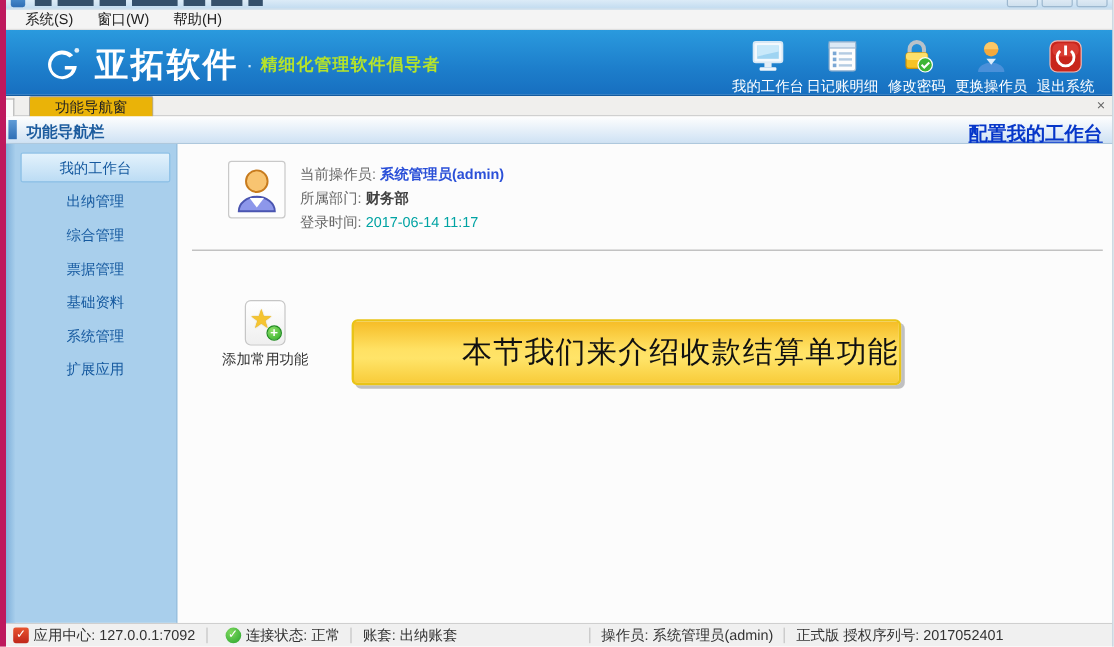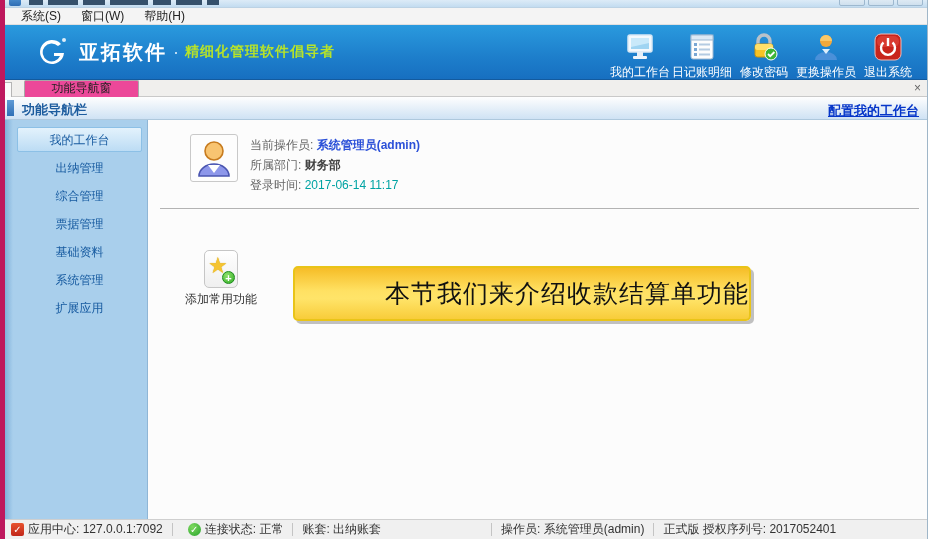--- a/index.html
+++ b/index.html
@@ -16,39 +16,39 @@
   .winbtns b { width:26px; height:14px; background:linear-gradient(#f2f7fb,#cfe0ee); border:1px solid #9db8cf; border-radius:2px; }
 
   
   .menubar { height:17px; background:#f4f4f4; border-bottom:1px solid #e0e0e0; display:flex; align-items:center; padding-left:6px; }
   .menubar .mitem { padding:1px 10px; color:#222; cursor:default; }
 
   
   .header { position:relative; height:55px; background:linear-gradient(180deg,#2a9ade 0%,#1d7ecb 60%,#176fc0 100%); border-bottom:1px solid #135a9e; }
   .brand { position:absolute; left:30px; top:10px; display:flex; align-items:center; }
   .brand-glyph { width:34px; height:34px; margin-right:10px; }
-  .brand-name { color:#fff; font-size:20px; font-weight:bold; letter-spacing:2px;font-family:Liberation Mono, monospace; }
+  .brand-name { color:#fff; font-size:28px; font-weight:bold; letter-spacing:2px;font-family:Liberation Mono, monospace; }
   .brand-dot { color:#d3e8f8; font-size:18px; margin:0 6px; }
   .brand-tag { color:#b6e32a; font-size:14px; font-weight:bold; letter-spacing:1px; }
   .tools { position:absolute; right:8px; top:4px; display:flex; }
   .tool { width:62px; display:flex; flex-direction:column; align-items:center; cursor:pointer; padding-top:2px; }
   .tool .ticon { height:30px; display:flex; align-items:flex-end; justify-content:center; }
   .tool .tlabel { color:#fff; font-size:12px; margin-top:3px; white-space:nowrap; }
 
   
   .tabstrip { position:relative; height:17px; background:#f0efed; border-bottom:1px solid #c9c9c9; }
   .tab-sliver { position:absolute; left:0; top:2px; width:7px; height:15px; background:#fafafa; border:1px solid #b5b5b5; border-left:none; border-bottom:none; }
-  .tab { position:absolute; left:19px; top:0; width:115px; height:17px; background:#ec4899; border:1px solid #a8a8a8; border-bottom:none; border-radius:2px 2px 0 0; text-align:center; line-height:16px; color:#222;font-family:Liberation Mono, monospace; }
+  .tab { position:absolute; left:19px; top:0; width:104px; height:17px; background:#eab308; border:1px solid #a8a8a8; border-bottom:none; border-radius:2px 2px 0 0; text-align:center; line-height:16px; color:#222; }
   .tab-close { position:absolute; right:6px; top:1px; color:#666; font-size:12px; line-height:14px; cursor:pointer; }
 
   
   .navbar { position:relative; height:23px; background:linear-gradient(180deg,#fefefe,#cfe2f4); border-bottom:1px solid #aec8dd; }
   .nav-accent { position:absolute; left:2px; top:3px; width:7px; height:16px; background:linear-gradient(180deg,#5f9bd6,#2f6fb6); }
   .nav-title { position:absolute; left:17px; top:4px; font-weight:bold; color:#1d5c9e; font-size:13px; }
-  .nav-link { position:absolute; right:8px; top:5px; color:#0636c9; text-decoration:underline; font-size:13px; font-weight:bold; cursor:pointer;text-align:right; }
+  .nav-link { position:absolute; right:8px; top:5px; color:#0636c9; text-decoration:underline; font-size:16px; font-weight:bold; cursor:pointer;text-align:right; }
 
   
   .bodyrow { display:flex; height:399px; }
   .sidebar { position:relative; width:143px; background:#a9cfec; border-right:1px solid #8fb6d6; padding-top:7px; }
   .side-strip { position:absolute; left:0; top:0; bottom:0; width:8px; background:linear-gradient(90deg,#7fb0da,#a9cfec); }
   .side-item { margin:0 5px 3px 12px; height:25px; line-height:25px; text-align:center; color:#15599f; cursor:pointer; border:1px solid transparent; border-radius:2px; }
   .side-item.selected { background:linear-gradient(180deg,#e3f2fc,#bcdcf4); border:1px solid #8cc0e6; }
 
   .content { position:relative; flex:1; background:#fcfcfc; }
   .userblock { position:absolute; left:42px; top:14px; display:flex; }

